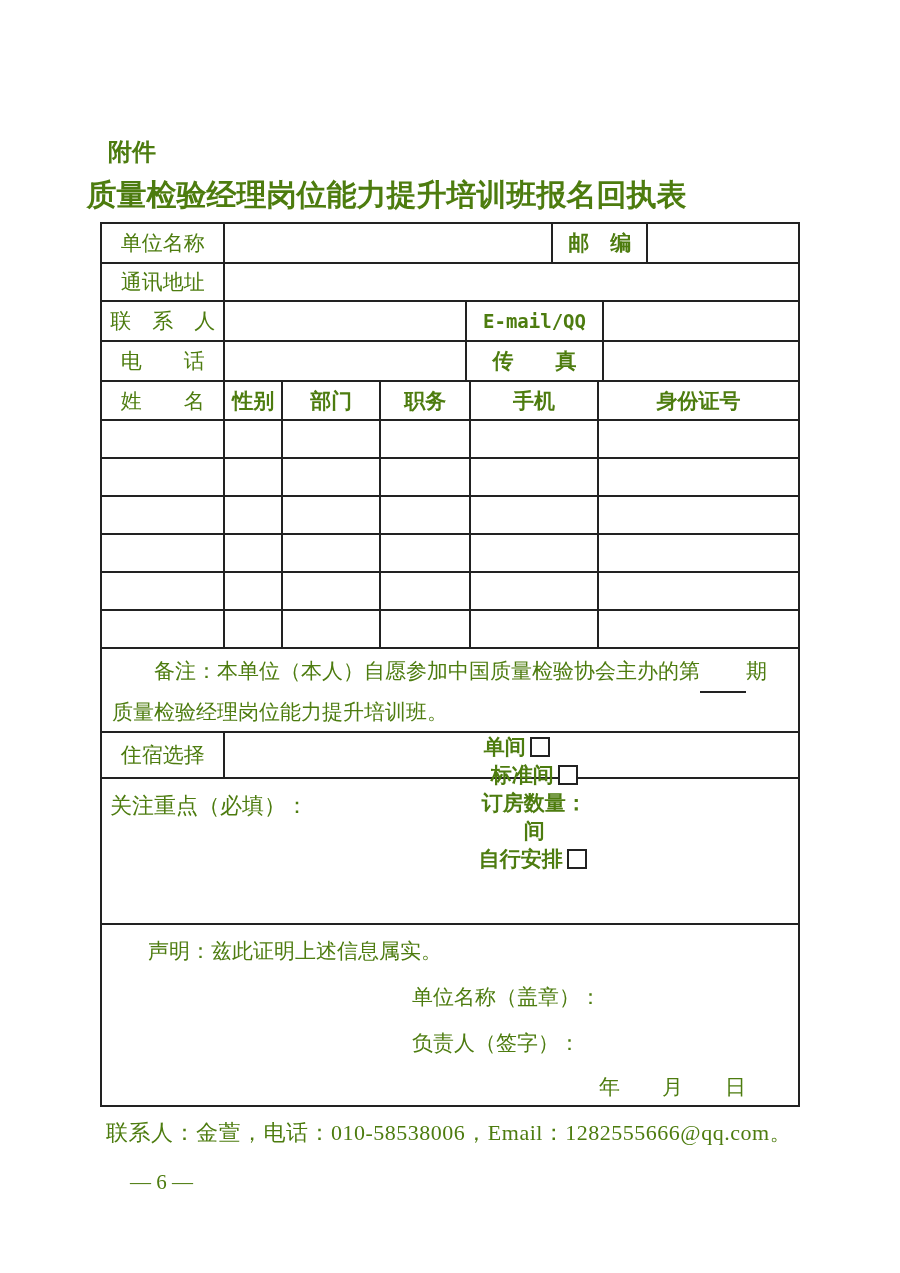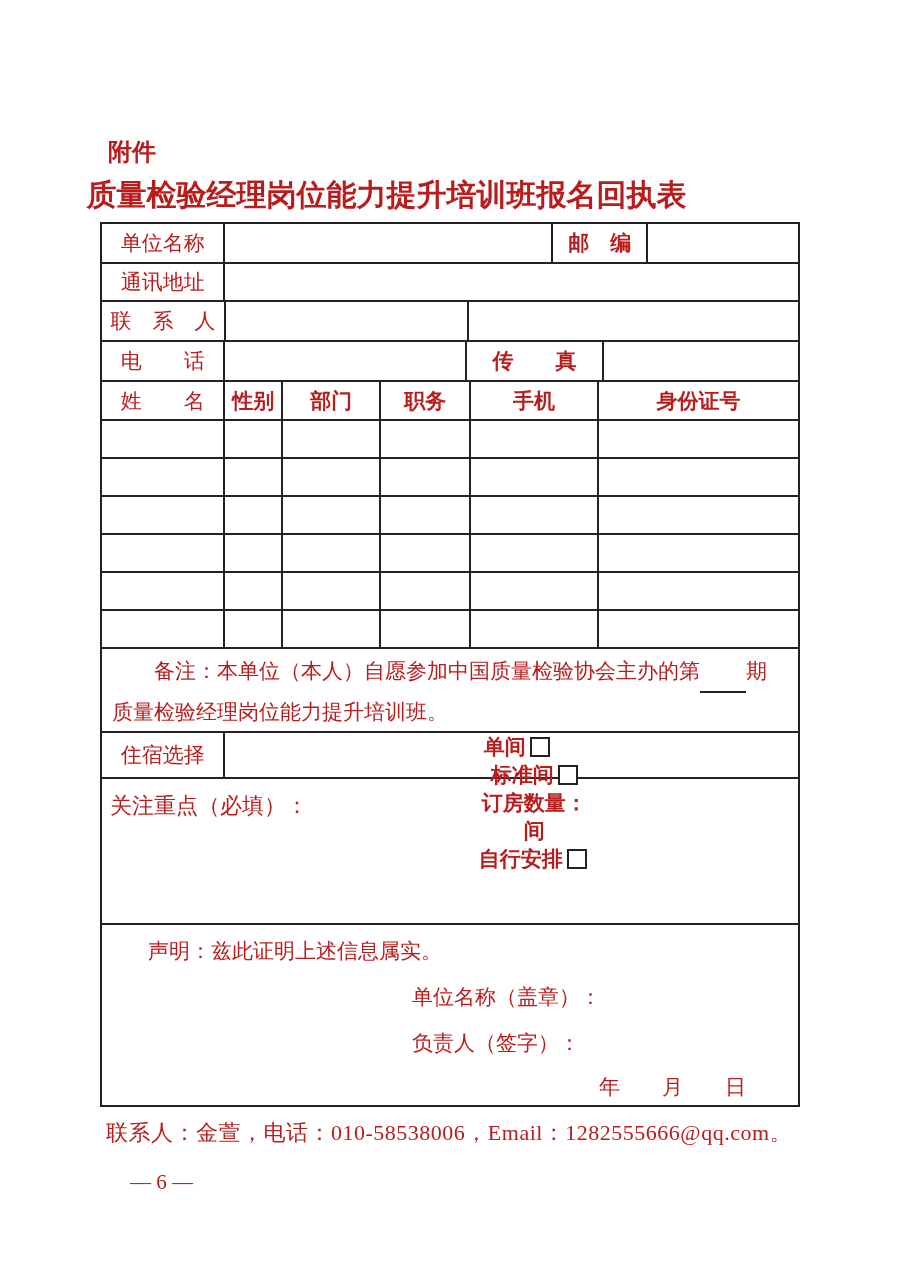--- a/index.html
+++ b/index.html
@@ -1,18 +1,18 @@
 <!DOCTYPE html>
 <html><head>
 <meta charset="utf-8">
 <style>
   html,body{margin:0;padding:0;background:#ffffff;}
   .page{
     position:relative;width:900px;height:1273px;background:#ffffff;
-    font-family:"Liberation Serif","DejaVu Serif",serif;color:#b91c1c;overflow:hidden;
+    font-family:"Liberation Serif","DejaVu Serif",serif;color:#4d7c0f;overflow:hidden;
   }
   .attachment{
     position:absolute;left:108px;top:136px;
     font-family:"Liberation Sans","DejaVu Sans",sans-serif;
     font-weight:700;font-size:24px;
   }
   .title{
     position:absolute;left:0;top:175px;width:773px;margin:0;
     text-align:center;font-size:30px;font-weight:700;letter-spacing:0px;
   }
@@ -79,20 +79,21 @@
     </div>
 
     <div class="row rh38">
       <div class="cell w122">通讯地址</div>
       <div class="cell w578"></div>
     </div>
 
     <div class="row rh40">
       <div class="cell w122">联　系　人</div>
       <div class="cell w243"></div>
+      <div class="cell w138 mono">E-mail/QQ</div>
       <div class="cell w197"></div>
     </div>
 
     <div class="row rh40">
       <div class="cell w122">电　　话</div>
       <div class="cell w243"></div>
       <div class="cell w138">传　　真</div>
       <div class="cell w197"></div>
     </div>
 

